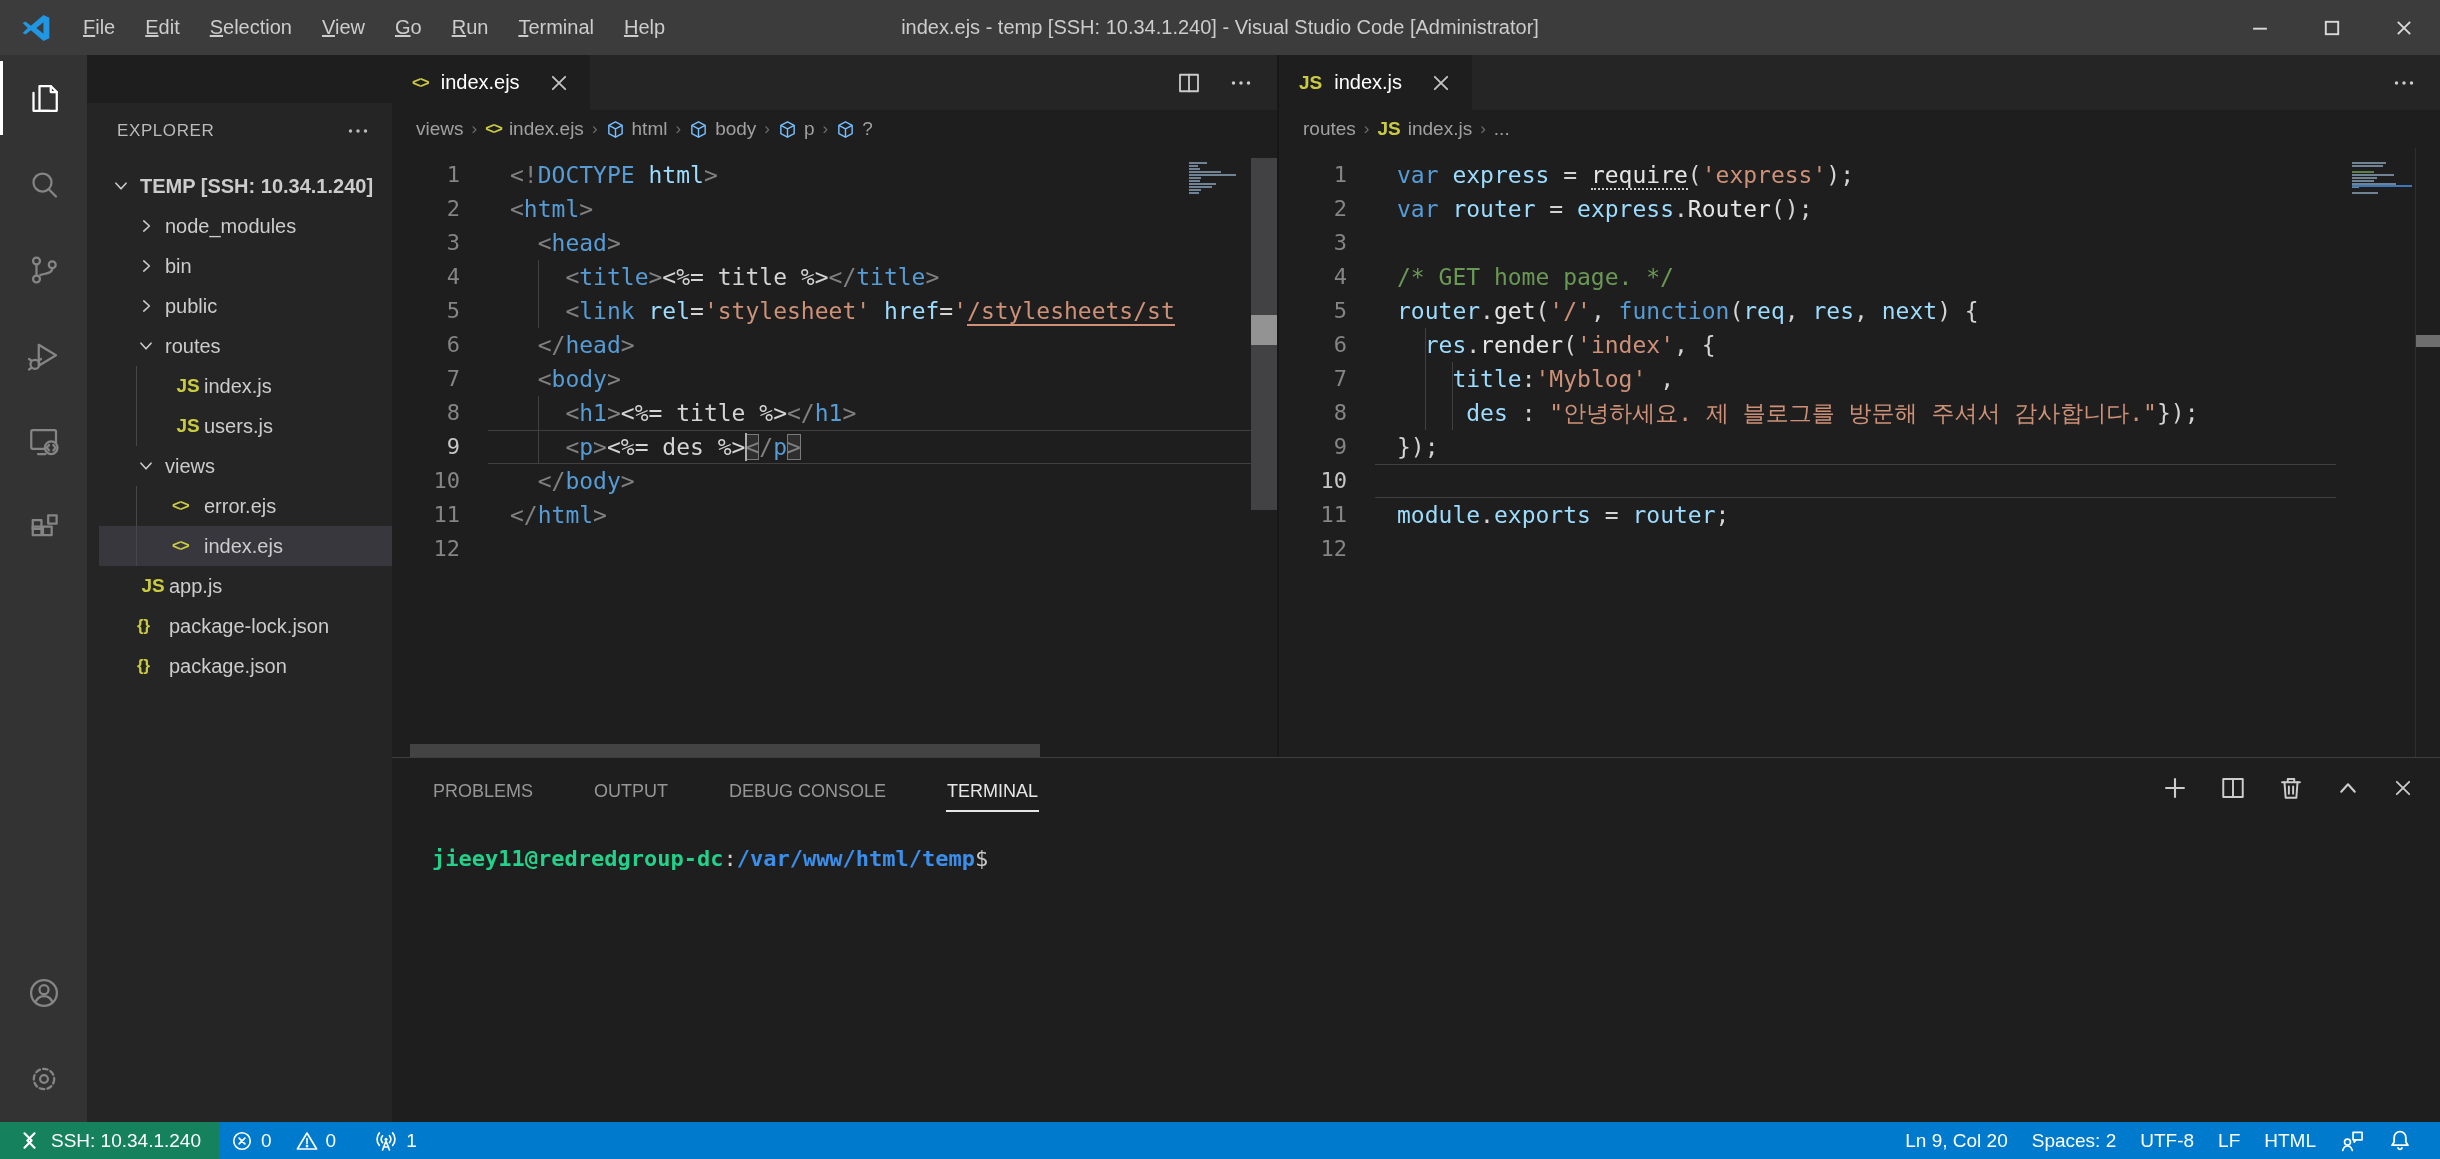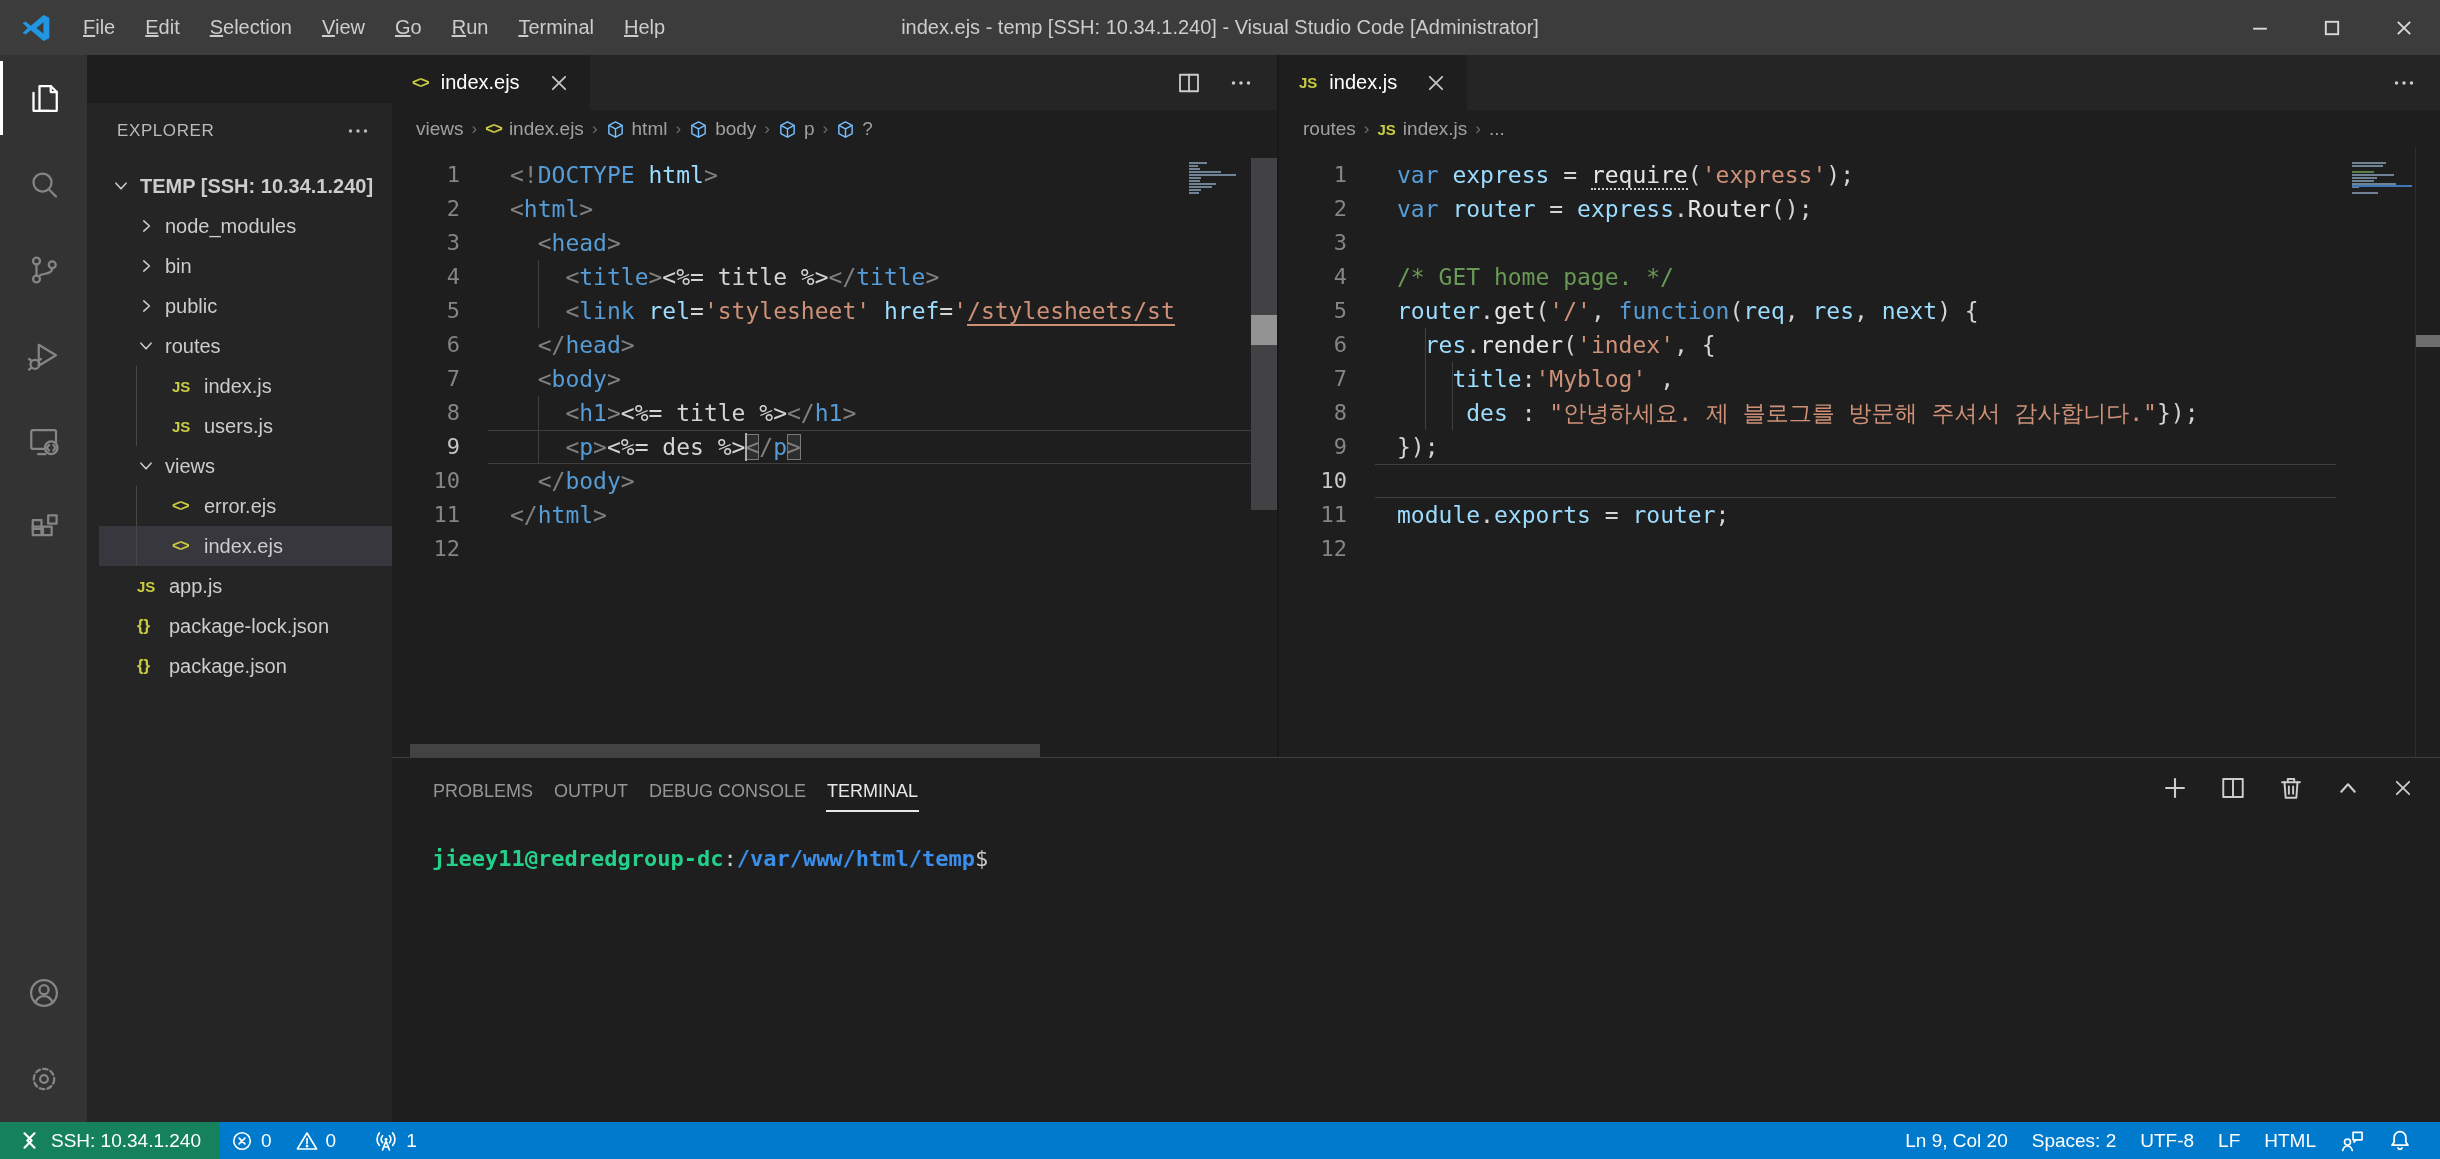--- a/index.html
+++ b/index.html
@@ -28,21 +28,21 @@
 
   .sidebar { width:305px; background:#252526; color:#cccccc; display:flex; flex-direction:column; flex:none;margin-top:48px; }
   .sidebar-header { height:55px; display:flex; align-items:center; padding:0 22px 0 30px; font-size:17px; color:#bbbbbb; letter-spacing:.6px; flex:none; }
   .sidebar-header .more { margin-left:auto; }
   .tree { flex:1; padding-top:8px; overflow:hidden;padding-left:12px; }
   .tree-row { height:40px; display:flex; align-items:center; font-size:20px; position:relative; white-space:nowrap; }
   .tree-row.selected { background:#37373d; }
   .tree-row.bold { font-weight:bold; }
   .tree-chevron { width:28px; display:flex; align-items:center; color:#cccccc; flex:none; }
   .file-ico { width:32px; font-weight:bold; color:#cbcb41; flex:none; }
-  .ico-js { font-size:15px; } .ico-braces { font-size:17px; } .ico-code { font-size:16px; letter-spacing:-1px; }
+  .ico-js { font-size:19px;text-align:center; } .ico-braces { font-size:17px; } .ico-code { font-size:16px; letter-spacing:-1px; }
   .tree-guide { position:absolute; left:37px; top:0; bottom:0; width:1px; background:#474747; }
   .outline { height:42px; border-top:1px solid #2d2d30; display:flex; align-items:center; gap:8px; padding-left:14px; font-size:17px; font-weight:bold; color:#cccccc; flex:none; }
 
   .editors { flex:1; display:flex; flex-direction:column; min-width:0; }
   .groups { height:702px; display:flex; flex:none; min-width:0; }
   .group { position:relative; display:flex; flex-direction:column; background:#1e1e1e; min-width:0; }
   .group.left { width:885px; flex:none; }
   .group.right { flex:1; border-left:2px solid #171717; }
 
   .tabbar { height:55px; background:#252526; display:flex; align-items:stretch; flex:none; }
@@ -78,21 +78,21 @@
   .mm-sel { position:absolute; left:0; right:0; height:2px; background:#3d77b8; }
   .vscroll { position:absolute; top:10px; right:0; width:26px; height:352px; background:rgba(110,110,115,.45); }
   .vscroll-handle { position:absolute; top:157px; right:0; width:26px; height:30px; background:rgba(190,190,190,.65); }
   .mm-border { position:absolute; top:0; bottom:0; right:24px; width:1px; background:#2f2f2f; }
   .odeco { position:absolute; right:0; top:187px; width:24px; height:12px; background:#6e6e6e; }
   .hscroll { position:absolute; bottom:0; left:18px; width:630px; height:13px; background:#434343; }
 
   
   .panel { flex:1; border-top:1px solid #3e3e42; display:flex; flex-direction:column; background:#1e1e1e; min-height:0; }
   .panel-head { height:60px; display:flex; align-items:center; padding:0 26px 0 40px; flex:none; }
-  .panel-tabs { display:flex; gap:19px; font-size:18px; color:#969696; }
+  .panel-tabs { display:flex; gap:59px; font-size:18px; color:#969696; }
   .panel-tab { padding:16px 1px 8px; border-bottom:2px solid transparent; }
   .panel-tab.active { color:#e7e7e7; border-color:#e7e7e7; }
   .panel-actions { margin-left:auto; display:flex; align-items:center; gap:32px; color:#cccccc; }
   .term-select { width:300px; height:42px; background:#3c3c3c; color:#f0f0f0; font-size:19px; display:flex; align-items:center; justify-content:space-between; padding:0 16px; margin-right:12px; }
   .terminal { flex:1; padding:28px 0 0 40px; font-family:"DejaVu Sans Mono","DejaVu Sans",monospace; font-size:22px; color:#cccccc; }
   .pr-g{color:#23d18b;font-weight:bold}.pr-w{color:#cccccc}.pr-b{color:#3b8eea;font-weight:bold}
 
   
   .statusbar { height:37px; background:#007acc; color:#ffffff; display:flex; align-items:center; font-size:19px; flex:none; }
   .sb-remote { background:#16825d; height:100%; display:flex; align-items:center; gap:10px; padding:0 18px; flex:none; }

